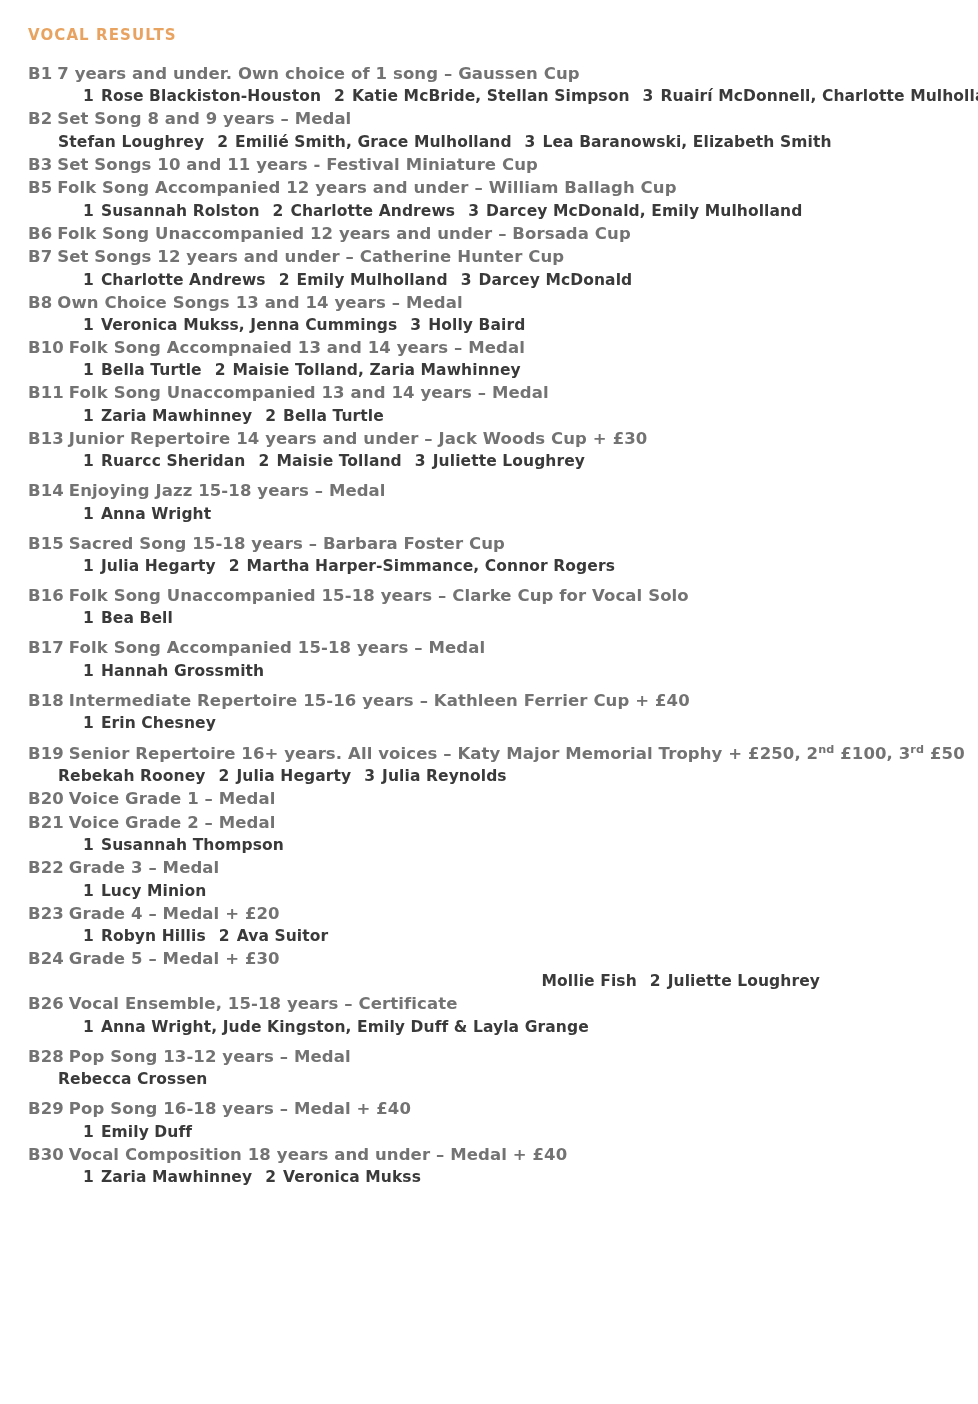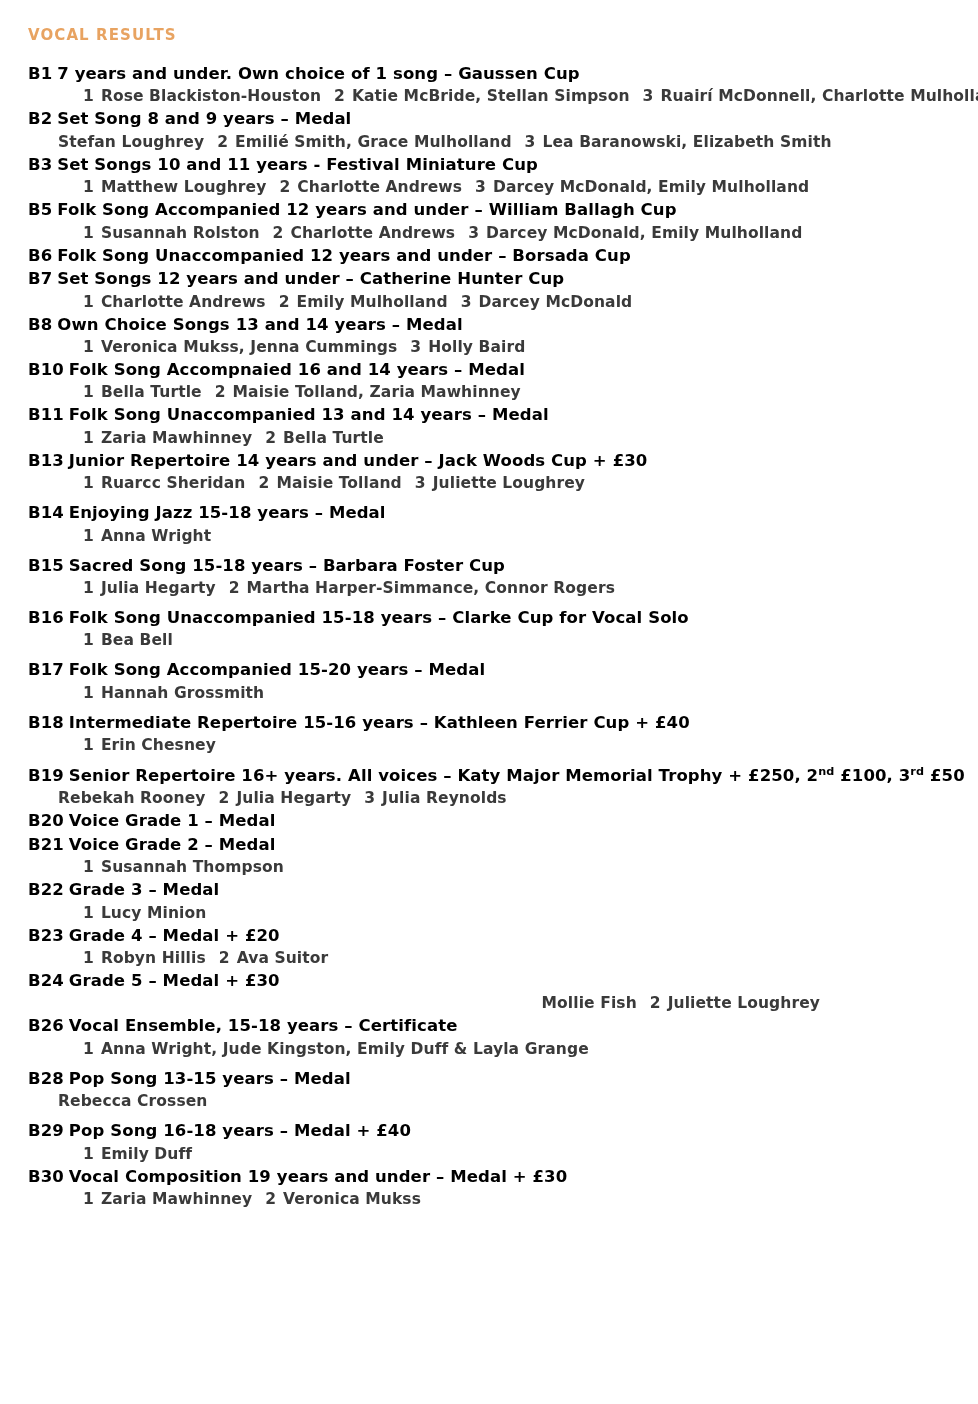--- a/index.html
+++ b/index.html
@@ -31,21 +31,21 @@
   }
   .results-list {
     display: block;
   }
   .class-block {
     margin: 0 0 0 0;
   }
   .class-heading {
     font-size: 16.5px;
     font-weight: bold;
-    color: #000000;
+    color: #737373;
     line-height: 1.42;
     letter-spacing: 0.1px;
     white-space: nowrap;
   }
   .class-code {
     display: inline;
     margin-right: 5px;
   }
   .class-name {
     display: inline;
@@ -92,39 +92,38 @@
       <div class="class-block">
         <div class="class-heading"><span class="class-code">B1</span><span class="class-name">7 years and under.  Own choice of 1 song – Gaussen Cup</span></div>
         <div class="placings "><span class="place"><span class="place-num">1</span><span class="place-names">Rose Blackiston-Houston</span></span><span class="place"><span class="place-num">2</span><span class="place-names">Katie McBride, Stellan Simpson</span></span><span class="place"><span class="place-num">3</span><span class="place-names">Ruairí McDonnell, Charlotte Mulholland</span></span></div>
       </div>
       <div class="class-block">
         <div class="class-heading"><span class="class-code">B2</span><span class="class-name">Set Song 8 and 9 years – Medal</span></div>
         <div class="placings indent-small"><span class="place"><span class="place-names">Stefan Loughrey</span></span><span class="place"><span class="place-num">2</span><span class="place-names">Emilié Smith, Grace Mulholland</span></span><span class="place"><span class="place-num">3</span><span class="place-names">Lea Baranowski, Elizabeth Smith</span></span></div>
       </div>
       <div class="class-block">
         <div class="class-heading"><span class="class-code">B3</span><span class="class-name">Set Songs 10 and 11 years  - Festival Miniature Cup</span></div>
-        <div class="placings "><span class="place"><span class="place-num">1</span><span class="place-names">Matthew Loughrey</span></span><span class="place"><span class="place-num">2</span><span class="place-names">Charlotte Andrews</span></span><span class="place"><span class="place-num">3</span><span class="place-names">Darcey McDonald, Emily Mulholland</span></span></div>
       </div>
       <div class="class-block">
         <div class="class-heading"><span class="class-code">B5</span><span class="class-name">Folk Song Accompanied 12 years and under – William Ballagh Cup</span></div>
         <div class="placings "><span class="place"><span class="place-num">1</span><span class="place-names">Susannah Rolston</span></span><span class="place"><span class="place-num">2</span><span class="place-names">Charlotte Andrews</span></span><span class="place"><span class="place-num">3</span><span class="place-names">Darcey McDonald, Emily Mulholland</span></span></div>
       </div>
       <div class="class-block">
         <div class="class-heading"><span class="class-code">B6</span><span class="class-name">Folk Song Unaccompanied 12 years and under – Borsada Cup</span></div>
       </div>
       <div class="class-block">
         <div class="class-heading"><span class="class-code">B7</span><span class="class-name">Set Songs 12 years and under – Catherine Hunter Cup</span></div>
         <div class="placings "><span class="place"><span class="place-num">1</span><span class="place-names">Charlotte Andrews</span></span><span class="place"><span class="place-num">2</span><span class="place-names">Emily Mulholland</span></span><span class="place"><span class="place-num">3</span><span class="place-names">Darcey McDonald</span></span></div>
       </div>
       <div class="class-block">
         <div class="class-heading"><span class="class-code">B8</span><span class="class-name">Own Choice Songs 13 and 14 years – Medal</span></div>
         <div class="placings "><span class="place"><span class="place-num">1</span><span class="place-names">Veronica Mukss, Jenna Cummings</span></span><span class="place"><span class="place-num">3</span><span class="place-names">Holly Baird</span></span></div>
       </div>
       <div class="class-block">
-        <div class="class-heading"><span class="class-code">B10</span><span class="class-name">Folk Song Accompnaied 16 and 14 years – Medal</span></div>
+        <div class="class-heading"><span class="class-code">B10</span><span class="class-name">Folk Song Accompnaied 13 and 14 years – Medal</span></div>
         <div class="placings "><span class="place"><span class="place-num">1</span><span class="place-names">Bella Turtle</span></span><span class="place"><span class="place-num">2</span><span class="place-names">Maisie Tolland, Zaria Mawhinney</span></span></div>
       </div>
       <div class="class-block">
         <div class="class-heading"><span class="class-code">B11</span><span class="class-name">Folk Song Unaccompanied 13 and 14 years – Medal</span></div>
         <div class="placings "><span class="place"><span class="place-num">1</span><span class="place-names">Zaria Mawhinney</span></span><span class="place"><span class="place-num">2</span><span class="place-names">Bella Turtle</span></span></div>
       </div>
       <div class="class-block">
         <div class="class-heading"><span class="class-code">B13</span><span class="class-name">Junior Repertoire 14 years and under – Jack Woods Cup + £30</span></div>
         <div class="placings "><span class="place"><span class="place-num">1</span><span class="place-names">Ruarcc Sheridan</span></span><span class="place"><span class="place-num">2</span><span class="place-names">Maisie Tolland</span></span><span class="place"><span class="place-num">3</span><span class="place-names">Juliette Loughrey</span></span></div>
       </div>
@@ -138,21 +137,21 @@
         <div class="class-heading"><span class="class-code">B15</span><span class="class-name">Sacred Song 15-18 years – Barbara Foster Cup</span></div>
         <div class="placings "><span class="place"><span class="place-num">1</span><span class="place-names">Julia Hegarty</span></span><span class="place"><span class="place-num">2</span><span class="place-names">Martha Harper-Simmance, Connor Rogers</span></span></div>
       </div>
       <div class="spacer-sm"></div>
       <div class="class-block">
         <div class="class-heading"><span class="class-code">B16</span><span class="class-name">Folk Song Unaccompanied 15-18 years – Clarke Cup for Vocal Solo</span></div>
         <div class="placings "><span class="place"><span class="place-num">1</span><span class="place-names">Bea Bell</span></span></div>
       </div>
       <div class="spacer-sm"></div>
       <div class="class-block">
-        <div class="class-heading"><span class="class-code">B17</span><span class="class-name">Folk Song Accompanied 15-20 years – Medal</span></div>
+        <div class="class-heading"><span class="class-code">B17</span><span class="class-name">Folk Song Accompanied 15-18 years – Medal</span></div>
         <div class="placings "><span class="place"><span class="place-num">1</span><span class="place-names">Hannah Grossmith</span></span></div>
       </div>
       <div class="spacer-sm"></div>
       <div class="class-block">
         <div class="class-heading"><span class="class-code">B18</span><span class="class-name">Intermediate Repertoire 15-16 years – Kathleen Ferrier Cup + £40</span></div>
         <div class="placings "><span class="place"><span class="place-num">1</span><span class="place-names">Erin Chesney</span></span></div>
       </div>
       <div class="spacer-sm"></div>
       <div class="class-block">
         <div class="class-heading"><span class="class-code">B19</span><span class="class-name">Senior Repertoire 16+ years. All voices – Katy Major Memorial Trophy + £250, 2<sup>nd</sup> £100, 3<sup>rd</sup> £50</span></div>
@@ -176,27 +175,27 @@
       <div class="class-block">
         <div class="class-heading"><span class="class-code">B24</span><span class="class-name">Grade 5 – Medal + £30</span></div>
         <div class="placings indent-mid"><span class="place"><span class="place-names">Mollie Fish</span></span><span class="place"><span class="place-num">2</span><span class="place-names">Juliette Loughrey</span></span></div>
       </div>
       <div class="class-block">
         <div class="class-heading"><span class="class-code">B26</span><span class="class-name">Vocal Ensemble, 15-18 years – Certificate</span></div>
         <div class="placings "><span class="place"><span class="place-num">1</span><span class="place-names">Anna Wright, Jude Kingston, Emily Duff &amp; Layla Grange</span></span></div>
       </div>
       <div class="spacer-sm"></div>
       <div class="class-block">
-        <div class="class-heading"><span class="class-code">B28</span><span class="class-name">Pop Song 13-15 years – Medal</span></div>
+        <div class="class-heading"><span class="class-code">B28</span><span class="class-name">Pop Song 13-12 years – Medal</span></div>
         <div class="placings indent-small"><span class="place"><span class="place-names">Rebecca Crossen</span></span></div>
       </div>
       <div class="spacer-sm"></div>
       <div class="class-block">
         <div class="class-heading"><span class="class-code">B29</span><span class="class-name">Pop Song 16-18 years – Medal + £40</span></div>
         <div class="placings "><span class="place"><span class="place-num">1</span><span class="place-names">Emily Duff</span></span></div>
       </div>
       <div class="class-block">
-        <div class="class-heading"><span class="class-code">B30</span><span class="class-name">Vocal Composition 19 years and under – Medal + £30</span></div>
+        <div class="class-heading"><span class="class-code">B30</span><span class="class-name">Vocal Composition 18 years and under – Medal + £40</span></div>
         <div class="placings "><span class="place"><span class="place-num">1</span><span class="place-names">Zaria Mawhinney</span></span><span class="place"><span class="place-num">2</span><span class="place-names">Veronica Mukss</span></span></div>
       </div>
     </div>
 
 </div>
 
 </body></html>

